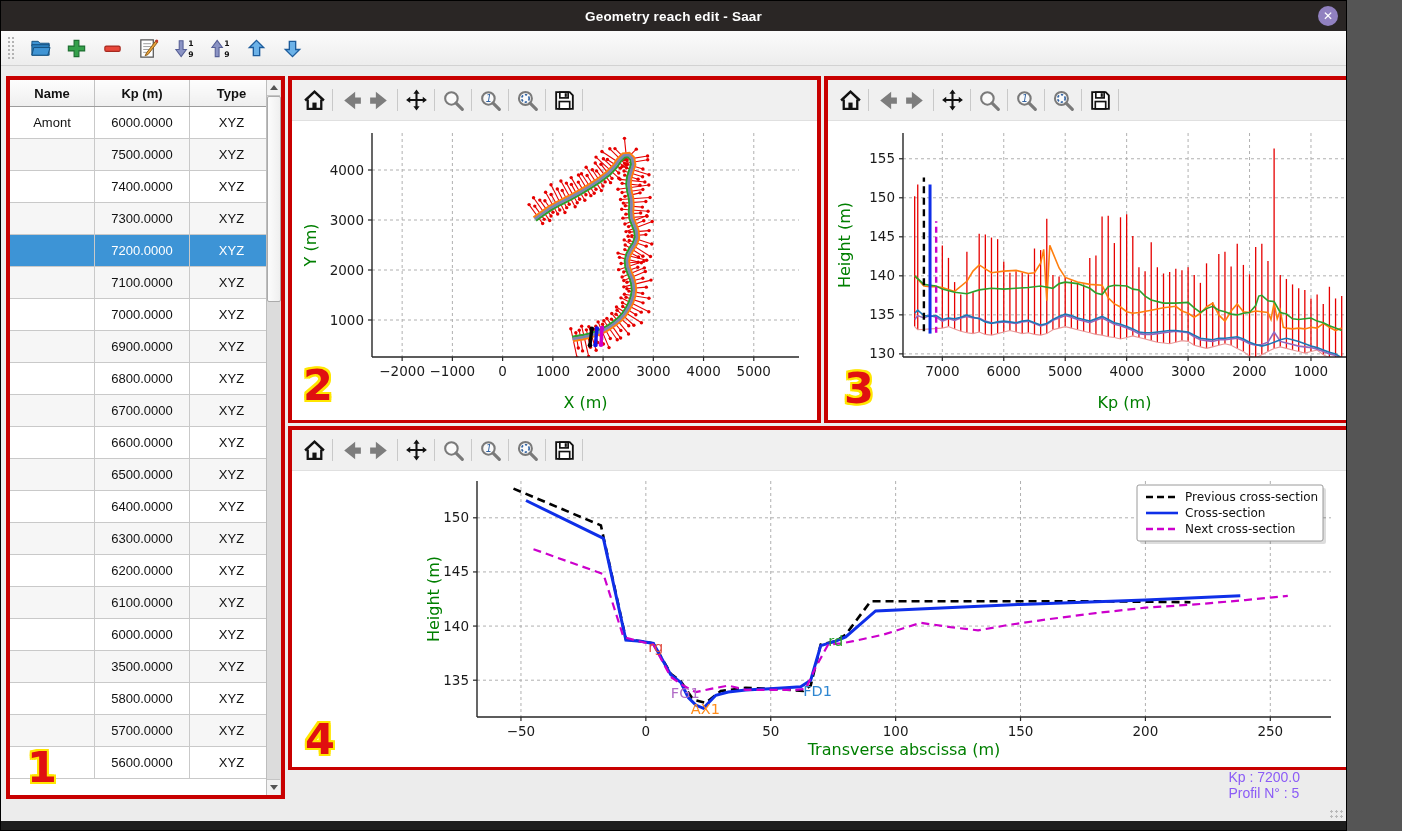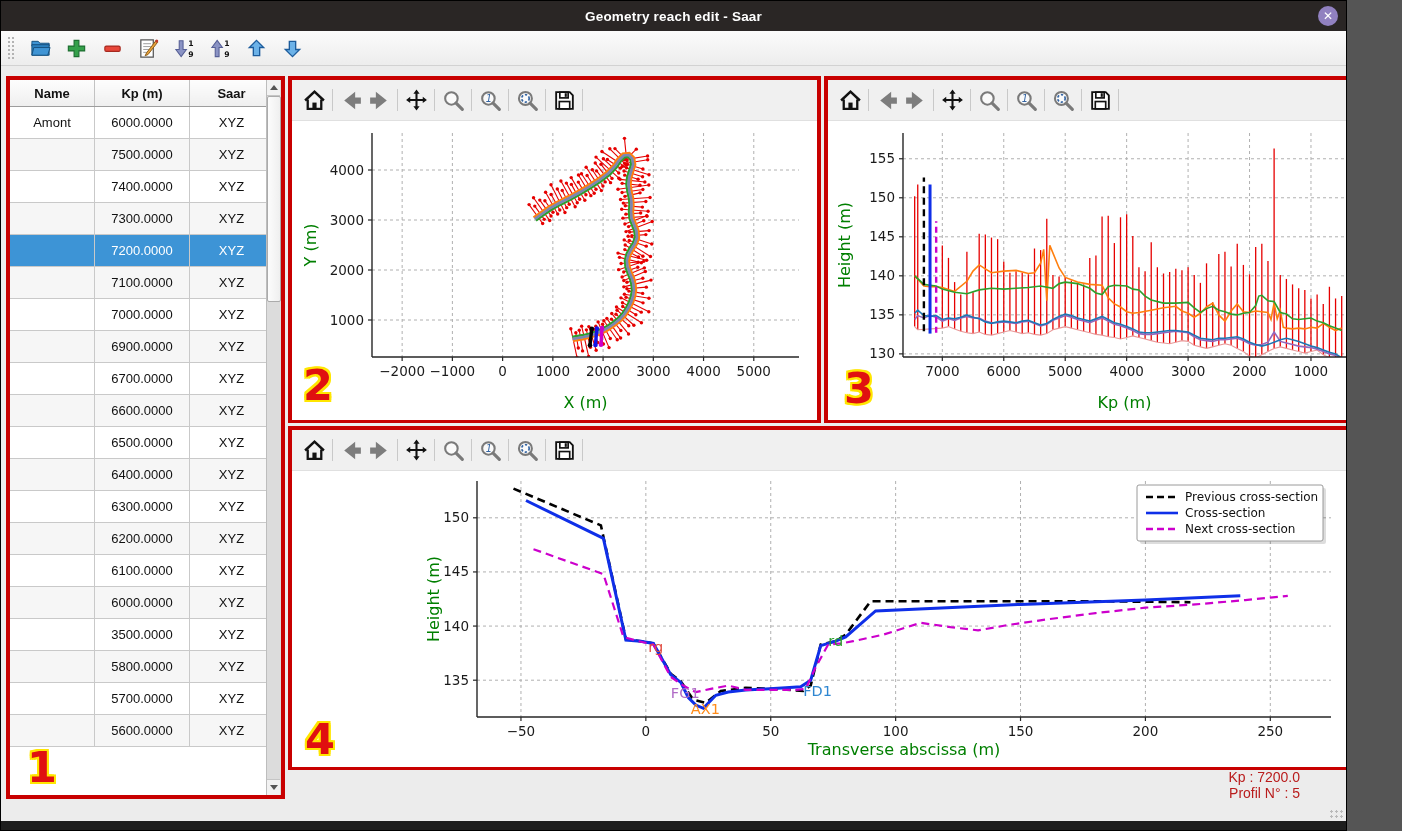--- a/index.html
+++ b/index.html
@@ -57,21 +57,21 @@
     border:1px solid #b2b2b2;border-radius:3px;}
   .vslider-fill{position:absolute;left:1375px;top:85px;width:5px;height:16px;background:#3d8fd9;border-radius:3px;}
   .vslider-handle{position:absolute;left:1367px;top:100px;width:19px;height:14px;
     background:linear-gradient(#fefefe,#e6e6e6);border:1px solid #8f8f8f;border-radius:4px;}
   .nav-btn{position:absolute;left:1361px;width:33px;height:26px;background:linear-gradient(#fdfdfd,#ececec);
     border:1px solid #ababab;border-radius:3px;display:flex;align-items:center;justify-content:center;box-sizing:border-box;}
   #nav-up{top:709px;} #nav-down{top:740px;}
   .nav-tri-up{width:0;height:0;border-left:6px solid transparent;border-right:6px solid transparent;border-bottom:8px solid #111;}
   .nav-tri-down{width:0;height:0;border-left:6px solid transparent;border-right:6px solid transparent;border-top:8px solid #111;}
   
-  .status{position:absolute;right:46px;top:768px;text-align:right;font-size:14px;color:#b91c1c;line-height:16px;}
+  .status{position:absolute;right:46px;top:768px;font-size:14px;color:#8b5cf6;line-height:16px;}
   
   .annot{position:absolute;font-family:"DejaVu Sans",sans-serif;font-size:43px;font-weight:bold;color:#e01010;
     line-height:1;pointer-events:none;z-index:50;
     text-shadow:-2px -2px 0 #ffe600,2px -2px 0 #ffe600,-2px 2px 0 #ffe600,2px 2px 0 #ffe600,
       0 -2px 0 #ffe600,0 2px 0 #ffe600,-2px 0 0 #ffe600,2px 0 0 #ffe600;}
   #annot1{left:26px;top:745px;} #annot2{left:302px;top:363px;}
   #annot3{left:843px;top:366px;} #annot4{left:304px;top:717px;}
   .bottom-strip{position:absolute;left:0;right:0;bottom:0;height:9px;background:#1e1e1e;}
   .resize-grip{position:absolute;right:3px;bottom:11px;width:14px;height:10px;
     background-image:radial-gradient(#b9b9b9 1px,transparent 1.2px);background-size:5px 5px;}
@@ -139,21 +139,21 @@
       </span>
     </div>
 
   <div class="panel" id="panel1">
     <div class="geo-table-wrap">
       <table class="geo" id="geo-table">
           <thead>
             <tr>
               <th class="col-name">Name</th>
               <th class="col-kp">Kp (m)</th>
-              <th class="col-type">Saar</th>
+              <th class="col-type">Type</th>
             </tr>
           </thead>
           <tbody>
             <tr>
               <td>Amont</td>
               <td>6000.0000</td>
               <td>XYZ</td>
             </tr>
             <tr>
               <td></td>
@@ -181,20 +181,25 @@
               <td>XYZ</td>
             </tr>
             <tr>
               <td></td>
               <td>7000.0000</td>
               <td>XYZ</td>
             </tr>
             <tr>
               <td></td>
               <td>6900.0000</td>
+              <td>XYZ</td>
+            </tr>
+            <tr>
+              <td></td>
+              <td>6800.0000</td>
               <td>XYZ</td>
             </tr>
             <tr>
               <td></td>
               <td>6700.0000</td>
               <td>XYZ</td>
             </tr>
             <tr>
               <td></td>
               <td>6600.0000</td>

